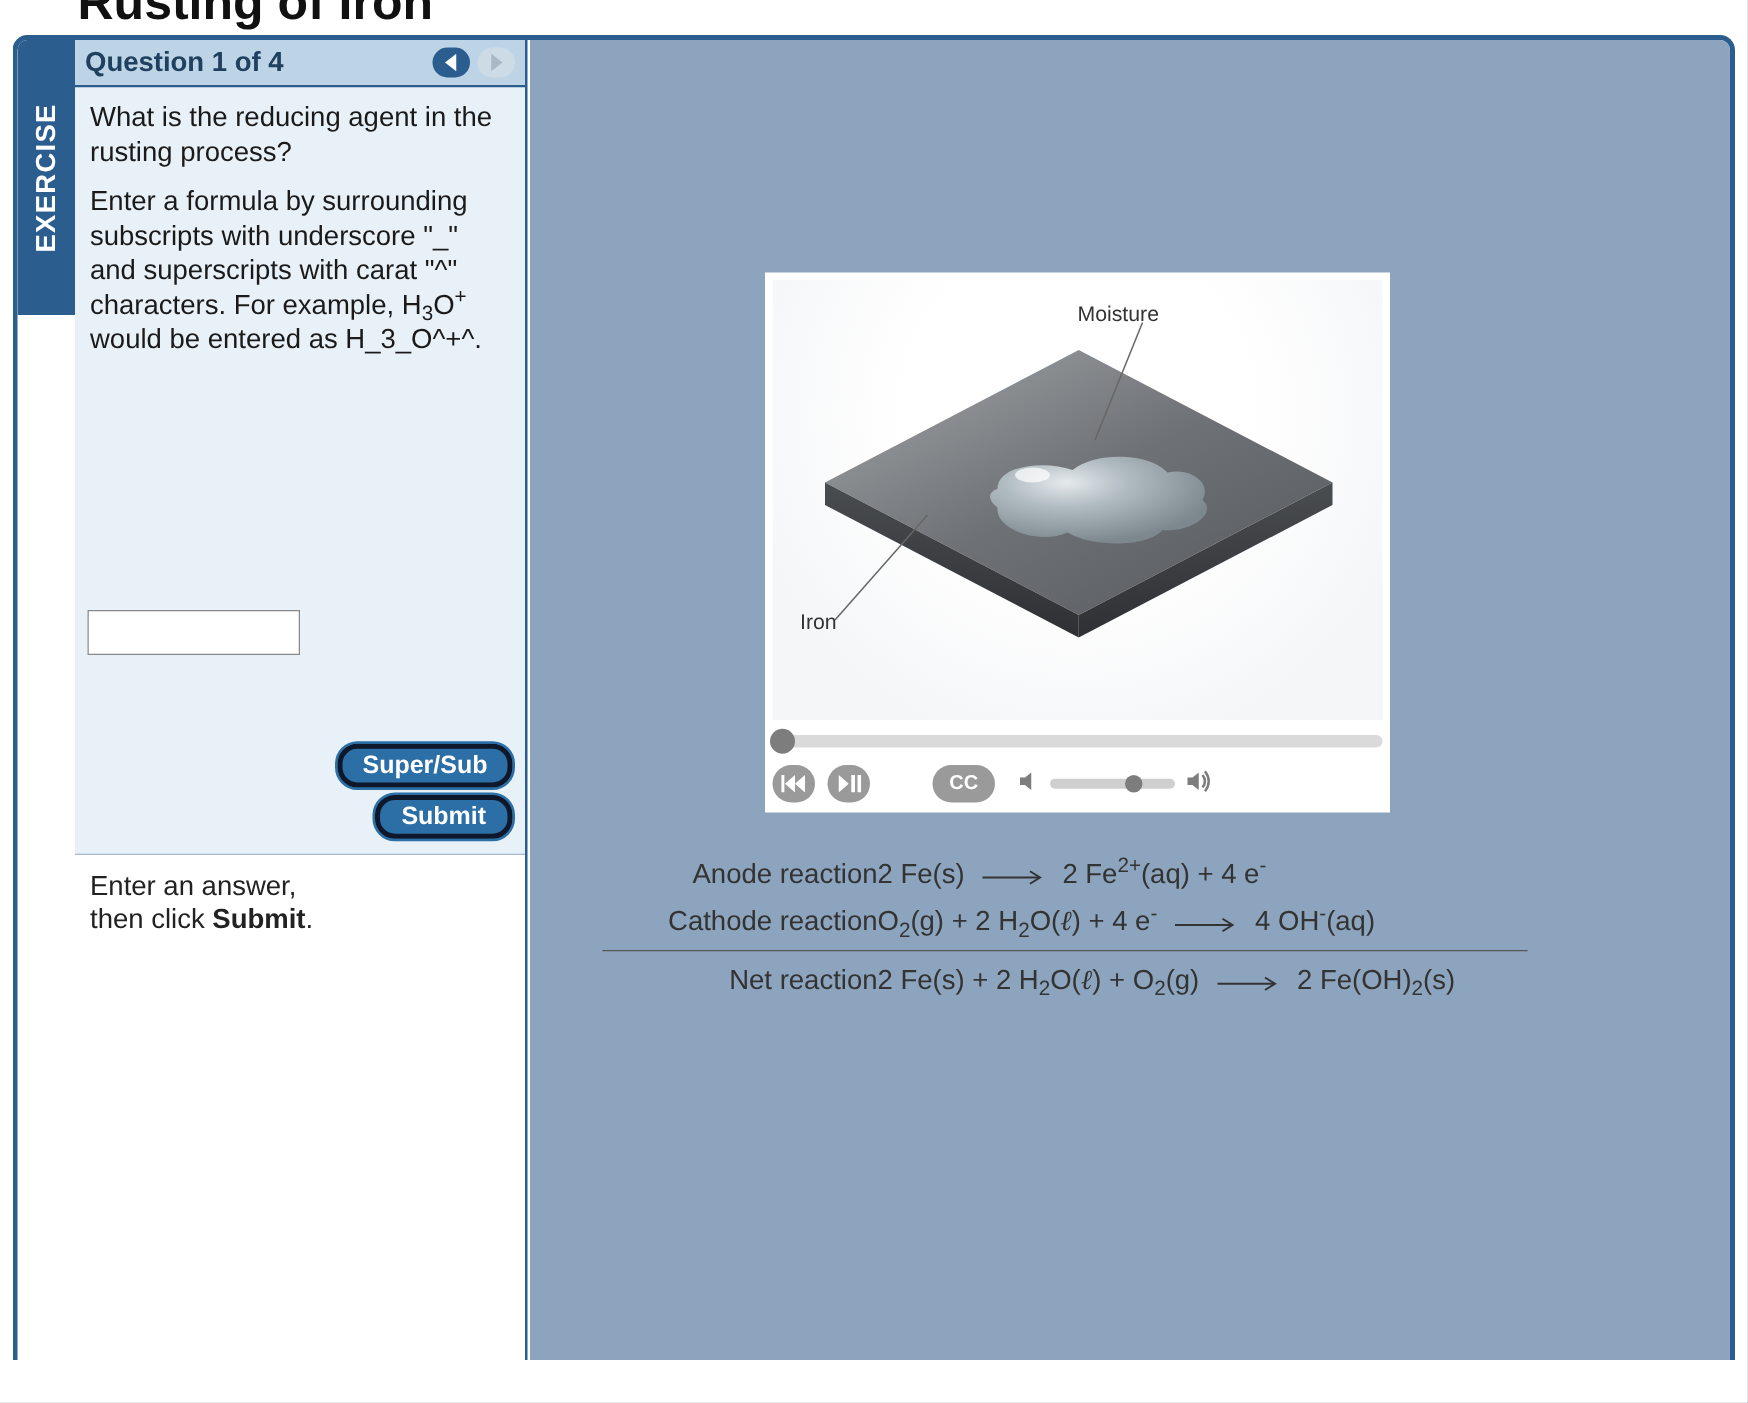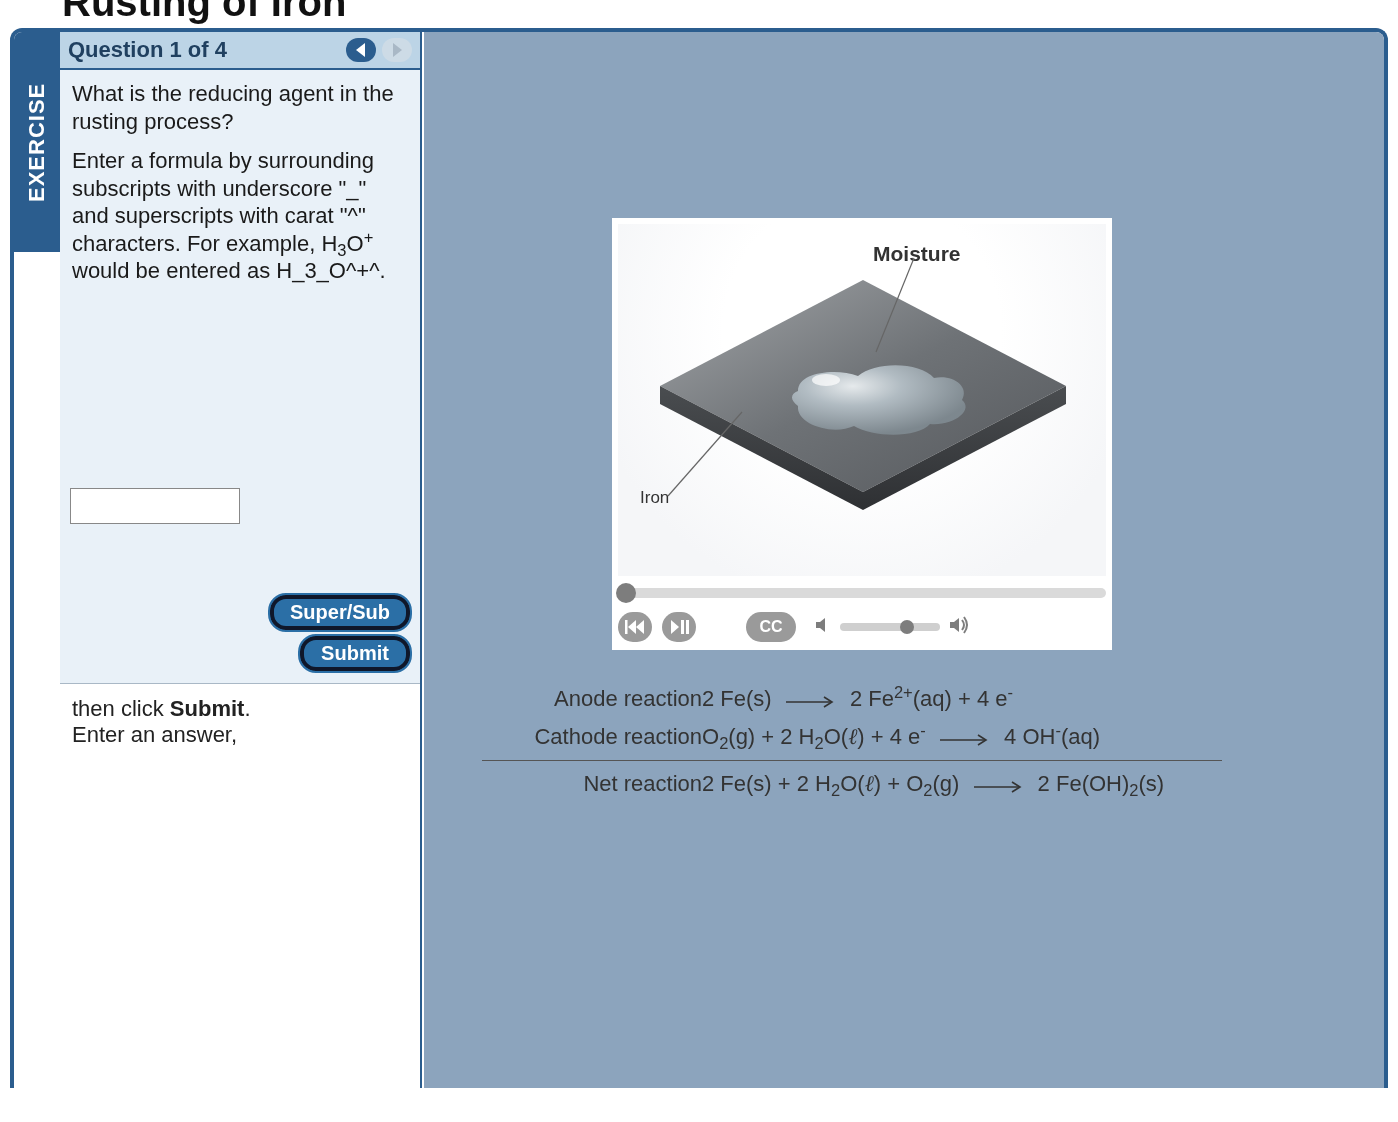--- a/index.html
+++ b/index.html
@@ -143,24 +143,23 @@
     padding: 6px 6px 8px 6px;
   }
   .media-stage {
     position: relative;
     width: 488px; height: 352px;
     margin: 0 auto;
     background: radial-gradient(circle at 50% 30%, #fff 0%, #fff 40%, #f5f6f8 80%);
   }
   .label-moisture {
     position: absolute;
-    left: 255px; top: 18px;
-    font-size: 21px;
+    left: 244px; top: 18px;
+    font-size: 17px;
     color: #333;
-    font-weight: bold;
   }
   .label-iron {
     position: absolute;
     left: 22px; top: 264px;
     font-size: 17px;
     color: #333;
   }
   .lead-line {
     position: absolute;
     stroke: #666; stroke-width: 1.2;
@@ -301,24 +300,24 @@
 
         <input class="answer-input" type="text" value="" style="">
 
         <div class="btn-stack">
           <button class="pill-btn">Super/Sub</button>
           <button class="pill-btn">Submit</button>
         </div>
       </div>
 
       <div class="below-msg">
+        <div>Enter an answer,</div>
         <div>
           <span>then click </span><span class="bold">Submit</span><span>.</span>
         </div>
-        <div>Enter an answer,</div>
       </div>
     </div>
 
     <div class="right-area">
 
       <div class="media-card">
         <div class="media-stage">
           <span class="label-moisture">Moisture</span>
           <span class="label-iron">Iron</span>
 

